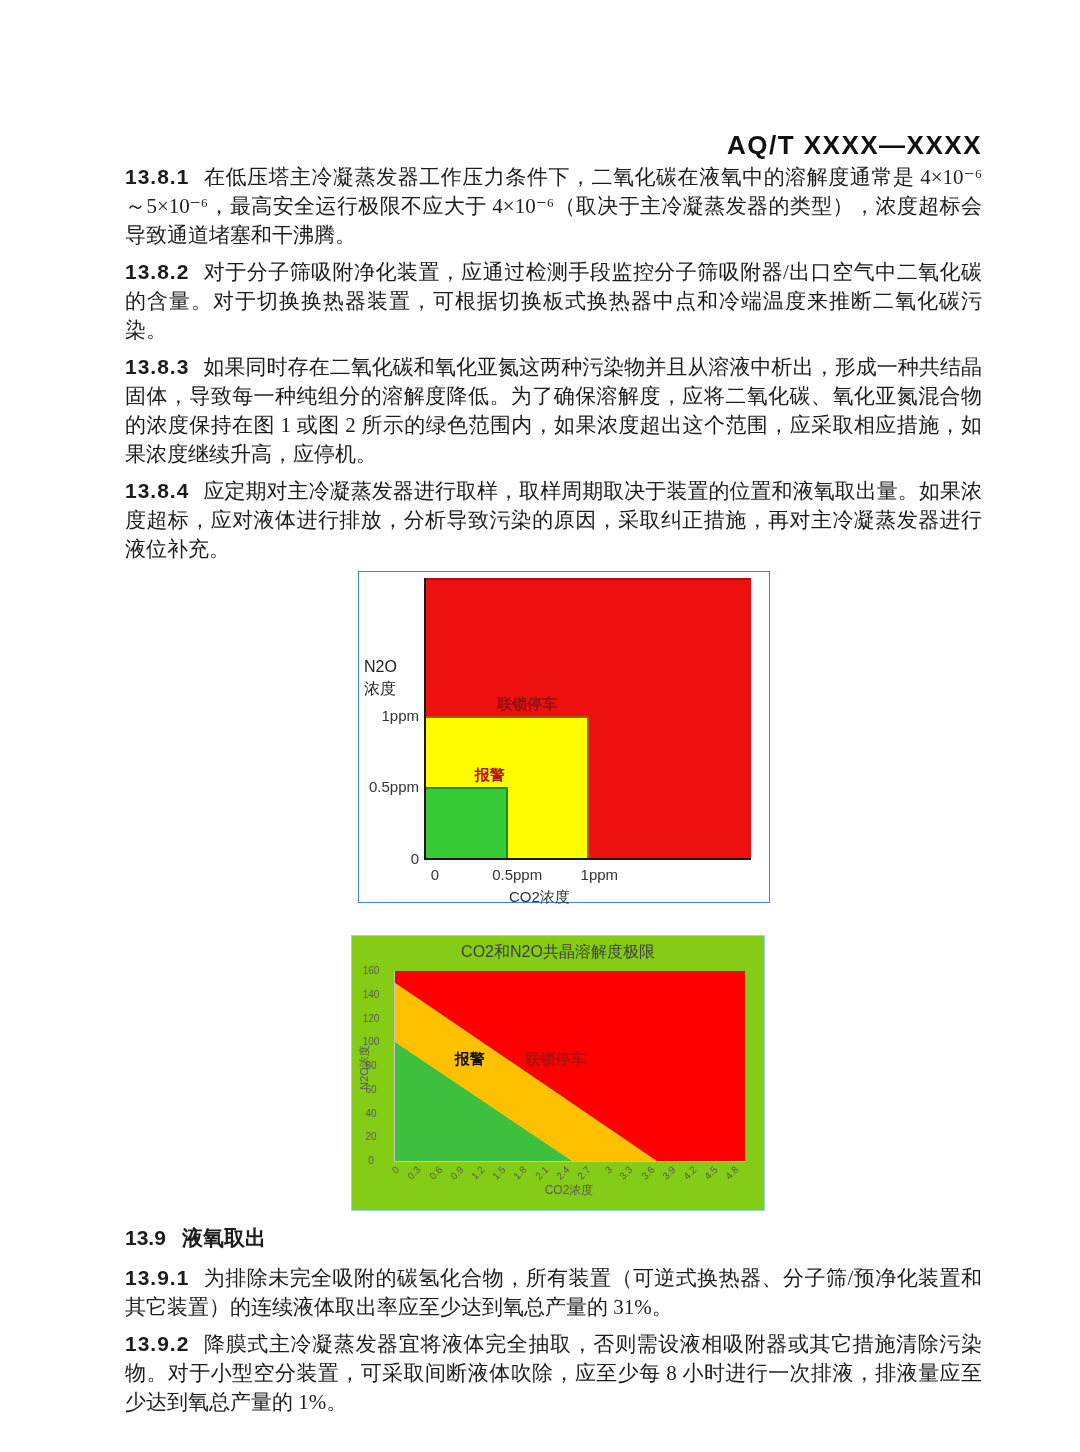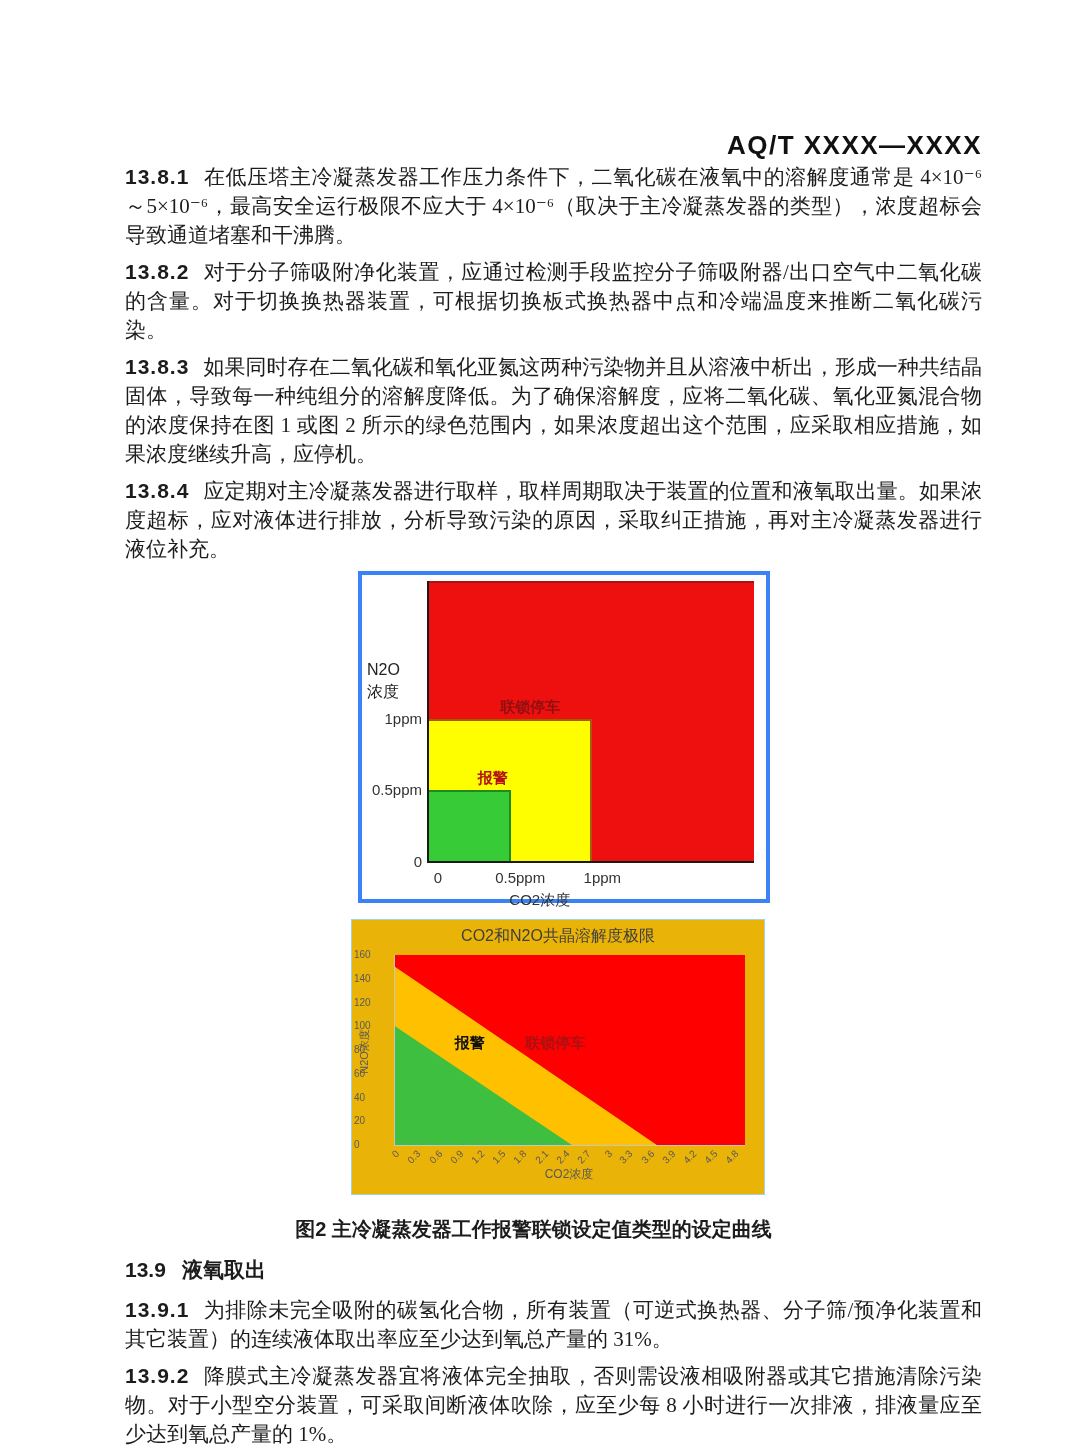--- a/index.html
+++ b/index.html
@@ -13,42 +13,42 @@
   .sec-head{font-family:"Liberation Sans","DejaVu Sans",sans-serif;font-weight:bold;font-size:21px;
             line-height:28px;margin:13px 0 11px 0;}
   .sec-head .num{margin-right:16px;}
   .fig-caption{font-family:"Liberation Sans","DejaVu Sans",sans-serif;font-weight:bold;font-size:20px;
                text-align:center;margin-top:22px;margin-right:40px;line-height:28px;}
   .fig-caption.c2{margin-top:20px;margin-bottom:0;}
   .page-num{position:absolute;left:928px;top:1472px;font-size:19px;color:#4a4a4a;}
 
   
   .fig1-wrap{position:relative;width:412px;height:332px;margin:0 0 0 233px;
-             border:4px solid #3b82f6;background:#fff;box-sizing:border-box;}
+             border:1px solid #3b82f6;background:#fff;box-sizing:border-box;}
   .c1-plot{position:absolute;left:65px;top:6px;width:327px;height:282px;
            border-left:2px solid #1a1a1a;border-bottom:2px solid #1a1a1a;box-sizing:border-box;overflow:hidden;}
   .c1-region{position:absolute;left:0;bottom:0;box-sizing:border-box;}
   .c1-rlabel{position:absolute;transform:translateX(-50%);font-family:"Liberation Sans","DejaVu Sans",sans-serif;
              font-weight:bold;font-size:15px;white-space:nowrap;}
   .c1-ylabel{position:absolute;left:5px;top:84px;font-size:16px;line-height:22px;color:#222;
              font-family:"Liberation Sans","DejaVu Sans",sans-serif;}
   .c1-ytick{position:absolute;left:0;width:60px;text-align:right;font-size:15px;color:#333;
             font-family:"Liberation Sans","DejaVu Sans",sans-serif;}
   .c1-xtick{position:absolute;top:294px;transform:translateX(-50%);font-size:15px;color:#333;
             font-family:"Liberation Sans","DejaVu Sans",sans-serif;white-space:nowrap;}
   .c1-xlabel{position:absolute;top:316px;left:0;width:88%;text-align:center;font-size:15px;color:#333;
              font-family:"Liberation Sans","DejaVu Sans",sans-serif;}
 
   
-  .fig2-wrap{position:relative;width:414px;height:276px;margin:16px 0 0 226px;
-             border:1px solid #9ed3e6;background:#eab308;box-sizing:border-box;}
+  .fig2-wrap{position:relative;width:414px;height:276px;margin:32px 0 0 226px;
+             border:1px solid #9ed3e6;background:#84cc16;box-sizing:border-box;}
   .c2-title{position:absolute;top:6px;left:0;width:100%;text-align:center;font-size:16px;color:#3f3f3f;
             font-family:"Liberation Sans","DejaVu Sans",sans-serif;}
   .c2-svg{position:absolute;left:42px;top:35px;border-left:1px solid #c6c6c6;border-bottom:1px solid #c6c6c6;}
-  .c2-ytick{position:absolute;left:2px;width:34px;text-align:left;font-size:10px;color:#595959;
+  .c2-ytick{position:absolute;left:2px;width:34px;text-align:center;font-size:10px;color:#595959;
             font-family:"Liberation Sans","DejaVu Sans",sans-serif;}
   .c2-xtick-anchor{position:absolute;width:0;height:0;}
   .c2-xtick{position:absolute;right:0;top:0;transform:rotate(-45deg);transform-origin:100% 0;
             font-size:10px;color:#595959;white-space:nowrap;
             font-family:"Liberation Sans","DejaVu Sans",sans-serif;}
   .c2-xlabel{position:absolute;top:246px;left:42px;width:350px;text-align:center;font-size:12px;color:#595959;
              font-family:"Liberation Sans","DejaVu Sans",sans-serif;}
   .c2-ylabel{position:absolute;left:-28px;top:124px;width:80px;text-align:center;font-size:11px;color:#595959;
              transform:rotate(-90deg);font-family:"Liberation Sans","DejaVu Sans",sans-serif;}
   .c2-rlabel{position:absolute;transform:translateX(-50%);font-weight:bold;font-size:15px;white-space:nowrap;
@@ -172,21 +172,20 @@
           <div class="c2-xtick-anchor" style="left: 381.394px; top: 228px;">
             <span class="c2-xtick">4.8</span>
           </div>
         </div>
       <div id="c2-labels">
           <div class="c2-rlabel" style="color: rgb(17, 17, 17); left: 117.657px; top: 113.875px;">报警</div>
           <div class="c2-rlabel" style="color: rgb(170, 17, 17); left: 203.212px; top: 113.875px;">联锁停车</div>
         </div>
       <div class="c2-xlabel">CO2浓度</div>
     </div>
-    <div class="fig-caption c2">图2  主冷凝蒸发器工作报警联锁设定值类型的设定曲线</div>
 
     <div class="sec-head">
       <span class="num">13.9</span><span>液氧取出</span>
     </div>
 
     <p class="clause">
       <span class="clause-num">13.9.1</span><span>为排除未完全吸附的碳氢化合物，所有装置（可逆式换热器、分子筛/预净化装置和其它装置）的连续液体取出率应至少达到氧总产量的 31%。</span>
     </p>
     <p class="clause">
       <span class="clause-num">13.9.2</span><span>降膜式主冷凝蒸发器宜将液体完全抽取，否则需设液相吸附器或其它措施清除污染物。对于小型空分装置，可采取间断液体吹除，应至少每 8 小时进行一次排液，排液量应至少达到氧总产量的 1%。</span>

